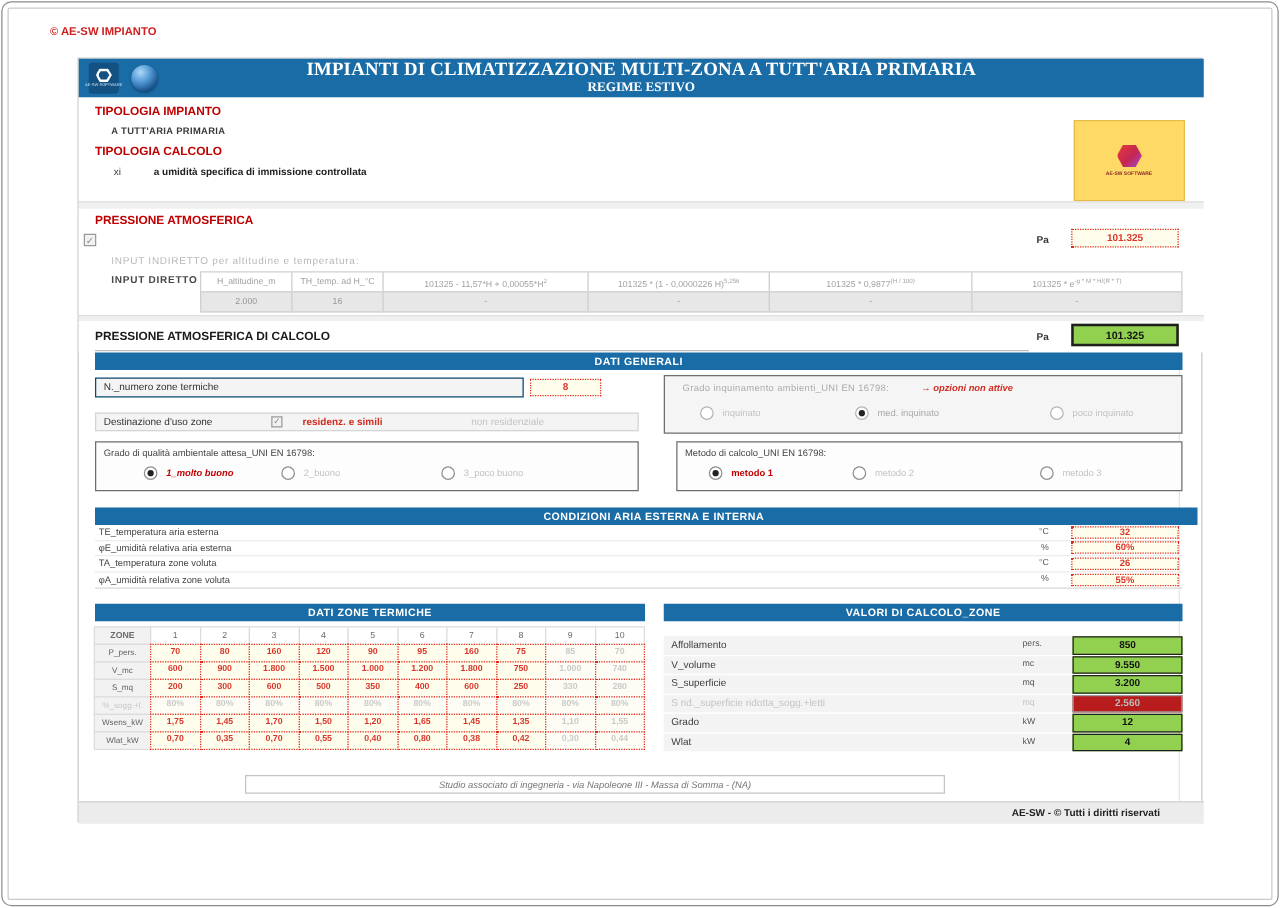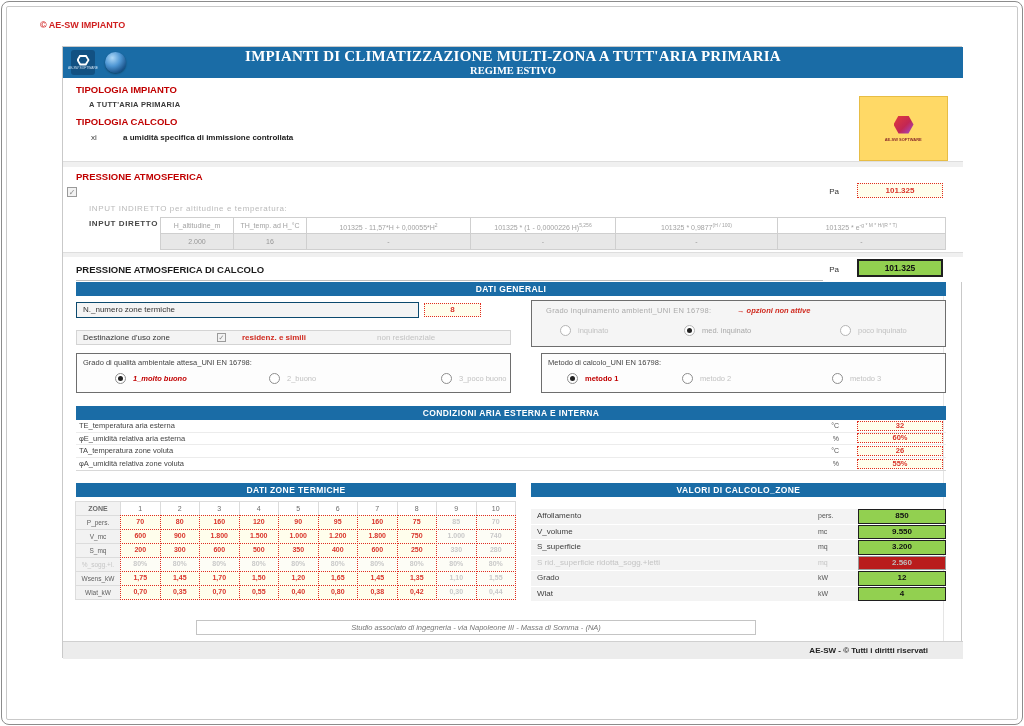--- a/index.html
+++ b/index.html
@@ -49,21 +49,21 @@
   .gap2{position:absolute;left:0;top:205px;width:900px;height:5px;background:#f0f0f0;border-top:1px solid #dedede;border-bottom:1px solid #e6e6e6;}
   .vline{position:absolute;right:17px;top:120px;height:474px;border-left:1px solid #e5e5e5;}
 
   
   .sec-press{position:absolute;left:0;top:120px;width:900px;height:85px;background:#fff;}
   .press-title{position:absolute;left:13px;top:4px;}
   .cb{width:10px;height:10px;border:1px solid #9a9a9a;background:#f2f2f2;font-size:8px;color:#8a8a8a;
       line-height:9px;text-align:center;box-sizing:border-box;}
   .press-cb{position:absolute;left:4px;top:20px;}
   .press-dir{position:absolute;left:26px;top:20px;font-size:8px;font-weight:600;color:#474747;letter-spacing:.6px;margin-top:32px;}
-  .unit-lab{position:absolute;right:124px;font-size:8px;font-weight:400;color:#333;padding-left:32px;}
+  .unit-lab{position:absolute;right:124px;font-size:8px;font-weight:700;color:#333;padding-left:32px;}
   .press-unit{top:20px;}
   .inp-box{background:#fffeec;border:1px dotted #e02b20;color:#d9342b;font-weight:bold;text-align:center;box-sizing:border-box;}
   .press-val{position:absolute;right:20px;top:16px;width:86px;height:15px;font-size:8px;line-height:13px;}
   .press-ind{position:absolute;left:26px;top:37px;font-size:8px;color:#b9b9b9;letter-spacing:.6px;}
   .pt{position:absolute;left:98px;top:50px;width:785px;display:grid;
       grid-template-columns:73px 73px 164px 145px 162px 168px;grid-auto-rows:16px;}
   .pt-cell{border:1px solid #cfcfcf;margin:0 0 -1px -1px;font-size:7px;color:#a2a2a2;text-align:center;
       line-height:15px;overflow:hidden;white-space:nowrap;}
   .pt-head{background:#fff;}
   .pt-val{background:#e7e7e7;color:#969696;}
@@ -73,21 +73,21 @@
   .sec-calc{position:absolute;left:0;top:210px;width:900px;height:25px;background:#fff;}
   .calc-lab{position:absolute;left:13px;top:7px;font-size:9.5px;font-weight:bold;color:#1a1a1a;}
   .calc-line{position:absolute;left:13px;top:23px;width:747px;border-top:1px solid #bdbdbd;}
   .calc-unit{top:8px;}
   .out-box{background:#92d050;border:2px solid #1f1f1f;color:#111;font-weight:bold;text-align:center;box-sizing:border-box;}
   .calc-val{position:absolute;right:20px;top:2px;width:86px;height:18px;font-size:8.5px;line-height:14px;}
 
   .banner{position:absolute;background:#1a6ca6;color:#fff;font-weight:bold;text-align:center;
       font-size:8.5px;letter-spacing:.4px;height:14px;line-height:14px;}
   .banner-dg{left:13px;top:235px;width:870px;}
-  .banner-cond{left:13px;top:359px;width:870px;}
+  .banner-cond{left:13px;top:359px;width:870px;padding-left:12px;}
   .banner-zone{left:13px;top:436px;width:440px;}
   .banner-val{left:468px;top:436px;width:415px;}
 
   
   .nz-strip{position:absolute;left:13px;top:255px;width:343px;height:16px;background:#f4f4f4;
       border:1px solid #0c4a6e;box-sizing:border-box;font-size:8px;color:#333;line-height:14px;padding-left:6px;}
   .nz-box{position:absolute;left:361px;top:256px;width:57px;height:14px;font-size:8px;line-height:12px;}
   .inq-box{position:absolute;left:468px;top:253px;width:415px;height:47px;border:1px solid #6e6e6e;
       background:#f5f5f5;box-sizing:border-box;}
   .inq-lab{position:absolute;left:14px;top:5px;font-size:7.5px;color:#ababab;letter-spacing:.3px;}
@@ -107,21 +107,21 @@
   .dest-strip{position:absolute;left:13px;top:283px;width:435px;height:15px;background:#f4f4f4;
       border:1px solid #d4d4d4;box-sizing:border-box;font-size:8px;color:#333;line-height:13px;padding-left:6px;}
   .dest-cb{position:absolute;left:140px;top:2px;width:9px;height:9px;line-height:8px;font-size:7px;}
   .dest-act{position:absolute;left:165px;top:0;font-size:8px;font-weight:bold;color:#d02b20;line-height:13px;}
   .dest-ina{position:absolute;left:300px;top:0;font-size:8px;color:#c3c3c3;line-height:13px;}
 
   .opt-box{position:absolute;top:306px;height:40px;border:1px solid #6e6e6e;background:#fdfdfd;box-sizing:border-box;}
   .qual-box{left:13px;width:435px;}
   .met-box{left:478px;width:405px;}
   .opt-lab{position:absolute;left:6px;top:4px;font-size:7.5px;color:#444;}
-  .qual-opts{left:0;top:19px;width:100%;grid-template-columns:110px 128px auto;padding-left:38px;gap:44px;}
+  .qual-opts{left:0;top:19px;width:100%;grid-template-columns:110px 128px auto;padding-left:38px;}
   .met-opts{left:0;top:19px;width:100%;grid-template-columns:115px 150px auto;padding-left:25px;}
 
   
   .cond-rows{position:absolute;left:13px;top:373px;width:870px;}
   .cond-row{position:relative;height:11.7px;border-bottom:1px solid #ececec;}
   .cond-row:last-child{border-bottom:1px solid #d8d8d8;}
   .cond-label{position:absolute;left:3px;top:0;font-size:7.5px;color:#444;line-height:11px;}
   .cond-unit{position:absolute;right:107px;top:0;font-size:7px;color:#555;line-height:11px;}
   .cond-box{position:absolute;right:3px;top:0.5px;width:86px;height:10px;font-size:7.5px;line-height:8px;}
 

